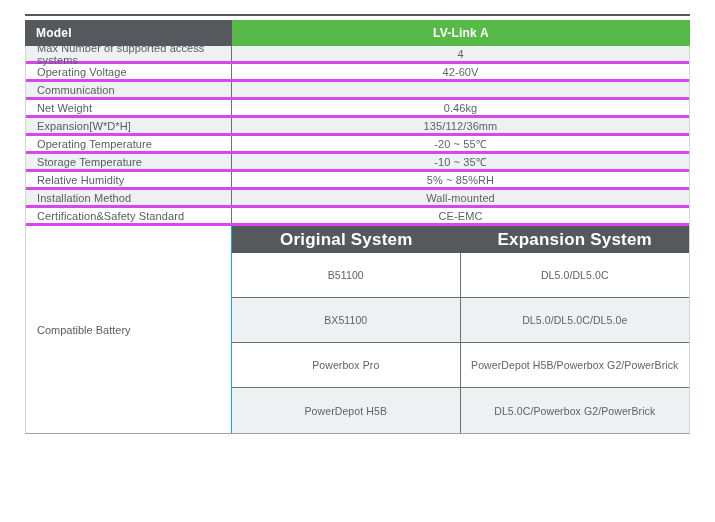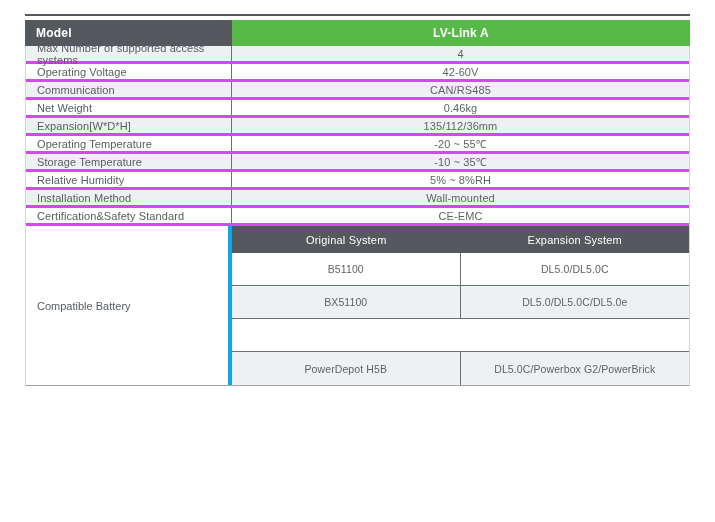--- a/index.html
+++ b/index.html
@@ -76,42 +76,42 @@
   
   .compat {
     display: flex;
     border-left: 1px solid #cfd4d6;
     border-right: 1px solid #cfd4d6;
     border-bottom: 1px solid #9da2a5;
   }
   .compat-label-cell {
     width: 206px;
     background: #ffffff;
-    border-right: 4px solid #0ea5e9;
+    border-right: 1px solid #0ea5e9;
     display: flex;
     align-items: center;
     padding-left: 11px;
     font-size: 11px;
     color: #565c61;
   }
   .compat-right { flex: 1; display: flex; flex-direction: column; }
   .compat-head { display: flex; height: 27px; background: #55585c; }
   .compat-head-cell {
     width: 50%;
     color: #ffffff;
-    font-size: 11px;
-    font-weight: normal;
+    font-size: 17px;
+    font-weight: bold;
     display: flex;
     align-items: center;
     justify-content: center;
     letter-spacing: 0.2px;
   }
   .compat-row {
     display: flex;
-    height: 33px;
+    height: 45px;
     border-bottom: 1px solid #6b7074;
     background: #ffffff;
   }
   .compat-row:last-child { border-bottom: none; }
   .compat-row:nth-of-type(odd) { background: #eef1f1; }
   .compat-cell {
     width: 50%;
     display: flex;
     align-items: center;
     justify-content: center;
@@ -136,41 +136,40 @@
     <div class="spec-row">
       <div class="label-cell">Max Number of supported access systems</div>
       <div class="value-cell">4</div>
     </div>
     <div class="spec-row">
       <div class="label-cell">Operating Voltage</div>
       <div class="value-cell">42-60V</div>
     </div>
     <div class="spec-row">
       <div class="label-cell">Communication</div>
-      <div class="value-cell">CAN/RS485</div>
     </div>
     <div class="spec-row">
       <div class="label-cell">Net Weight</div>
       <div class="value-cell">0.46kg</div>
     </div>
     <div class="spec-row">
       <div class="label-cell">Expansion[W*D*H]</div>
       <div class="value-cell">135/112/36mm</div>
     </div>
     <div class="spec-row">
       <div class="label-cell">Operating Temperature</div>
       <div class="value-cell">-20 ~ 55℃</div>
     </div>
     <div class="spec-row">
       <div class="label-cell">Storage Temperature</div>
       <div class="value-cell">-10 ~ 35℃</div>
     </div>
     <div class="spec-row">
       <div class="label-cell">Relative Humidity</div>
-      <div class="value-cell">5% ~ 8%RH</div>
+      <div class="value-cell">5% ~ 85%RH</div>
     </div>
     <div class="spec-row">
       <div class="label-cell">Installation Method</div>
       <div class="value-cell">Wall-mounted</div>
     </div>
     <div class="spec-row">
       <div class="label-cell">Certification&amp;Safety Standard</div>
       <div class="value-cell">CE-EMC</div>
     </div>
   </div>
@@ -184,20 +183,22 @@
       </div>
       <div class="compat-row">
         <div class="compat-cell orig">B51100</div>
         <div class="compat-cell">DL5.0/DL5.0C</div>
       </div>
       <div class="compat-row">
         <div class="compat-cell orig">BX51100</div>
         <div class="compat-cell">DL5.0/DL5.0C/DL5.0e</div>
       </div>
       <div class="compat-row">
+        <div class="compat-cell orig">Powerbox Pro</div>
+        <div class="compat-cell">PowerDepot H5B/Powerbox G2/PowerBrick</div>
       </div>
       <div class="compat-row">
         <div class="compat-cell orig">PowerDepot H5B</div>
         <div class="compat-cell">DL5.0C/Powerbox G2/PowerBrick</div>
       </div>
     </div>
   </div>
 </div>
 
 </body></html>

